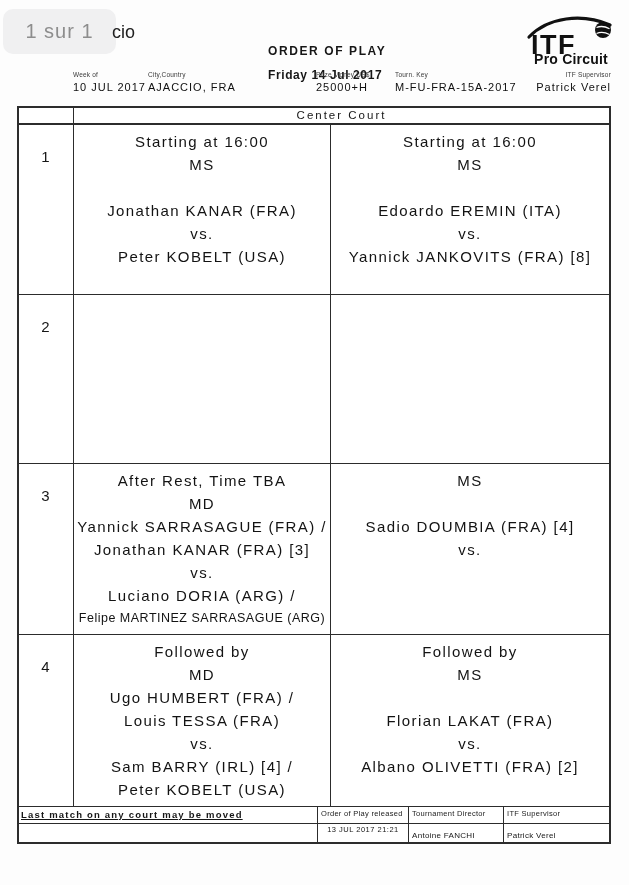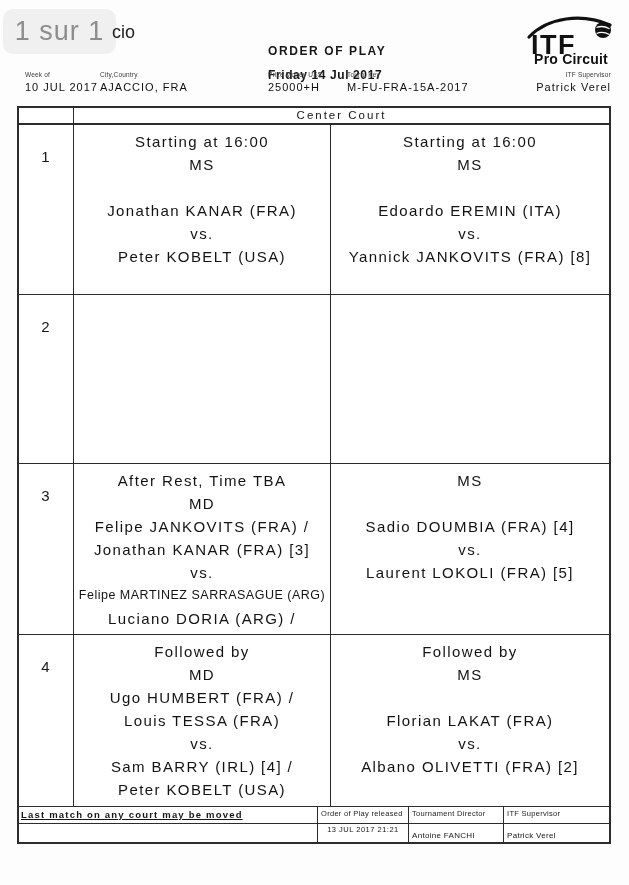--- a/index.html
+++ b/index.html
@@ -8,36 +8,36 @@
     font-family:"Liberation Sans","DejaVu Sans",sans-serif;
     color:#161616;
   }
   .page { position:relative; width:629px; height:885px; background:#fdfdfd; overflow:hidden; }
 
   
   .pill {
     position:absolute; left:3px; top:9px; width:113px; height:45px;
     background:#f0f0f1; border-radius:10px;
     display:flex; align-items:center; justify-content:center;
-    color:#8d8d8d; font-size:27px; font-weight:500; letter-spacing:1px;
+    color:#8d8d8d; font-size:20px; font-weight:500; letter-spacing:1px;
   }
   .title-frag { position:absolute; left:112px; top:22px; font-size:18px; font-weight:500; color:#202020; }
 
   
   .oop { position:absolute; left:268px; top:44px; }
   .oop-title { font-size:12px; font-weight:700; letter-spacing:1.6px; white-space:nowrap; }
   .oop-date  { font-size:12px; font-weight:700; letter-spacing:0.6px; margin-top:10px; white-space:nowrap; }
 
   
   .logo { position:absolute; left:524px; top:12px; width:94px; text-align:center; }
   .logo svg { display:block; margin:0 auto; }
   .logo-sub { font-size:14px; font-weight:700; margin-top:-7px; letter-spacing:0.2px; color:#111; }
 
   
-  .meta-block { position:absolute; top:71px; }
+  .meta-block { position:absolute; top:71px;margin-left:48px; }
   .m1 { left:25px; } .m2 { left:100px; } .m3 { left:268px; } .m4 { left:347px; }
   .m5 { right:18px; text-align:right; }
   .meta-label { font-size:6.5px; color:#3a3a3a; letter-spacing:0.2px; white-space:nowrap; }
   .meta-value { font-size:11px; letter-spacing:1px; margin-top:3px; color:#0f0f0f; white-space:nowrap; }
 
   
   .tbl { position:absolute; left:17px; top:106px; width:594px; border:2px solid #2c2c2c; box-sizing:border-box; background:#fff; }
   .tr { display:flex; box-sizing:border-box; }
   .td { box-sizing:border-box; overflow:hidden; }
   .hdr { height:17px; border-bottom:2.5px solid #2c2c2c; }
@@ -144,32 +144,31 @@
         <div class="tr match-row">
           <div class="td td-num">2</div>
           <div class="td td-court"></div>
           <div class="td td-center"></div>
         </div>
         <div class="tr match-row">
           <div class="td td-num">3</div>
           <div class="td td-court">
             <div class="line">After Rest, Time TBA</div>
             <div class="line">MD</div>
-            <div class="line">Felipe JANKOVITS (FRA) /</div>
+            <div class="line">Yannick SARRASAGUE (FRA) /</div>
             <div class="line">Jonathan KANAR (FRA) [3]</div>
             <div class="line">vs.</div>
+            <div class="line">Luciano DORIA (ARG) /</div>
             <div class="line small">Felipe MARTINEZ SARRASAGUE (ARG)</div>
-            <div class="line">Luciano DORIA (ARG) /</div>
           </div>
           <div class="td td-center">
             <div class="line">MS</div>
             <div class="line"></div>
             <div class="line">Sadio DOUMBIA (FRA) [4]</div>
             <div class="line">vs.</div>
-            <div class="line">Laurent LOKOLI (FRA) [5]</div>
           </div>
         </div>
         <div class="tr match-row">
           <div class="td td-num">4</div>
           <div class="td td-court">
             <div class="line">Followed by</div>
             <div class="line">MD</div>
             <div class="line">Ugo HUMBERT (FRA) /</div>
             <div class="line">Louis TESSA (FRA)</div>
             <div class="line">vs.</div>

